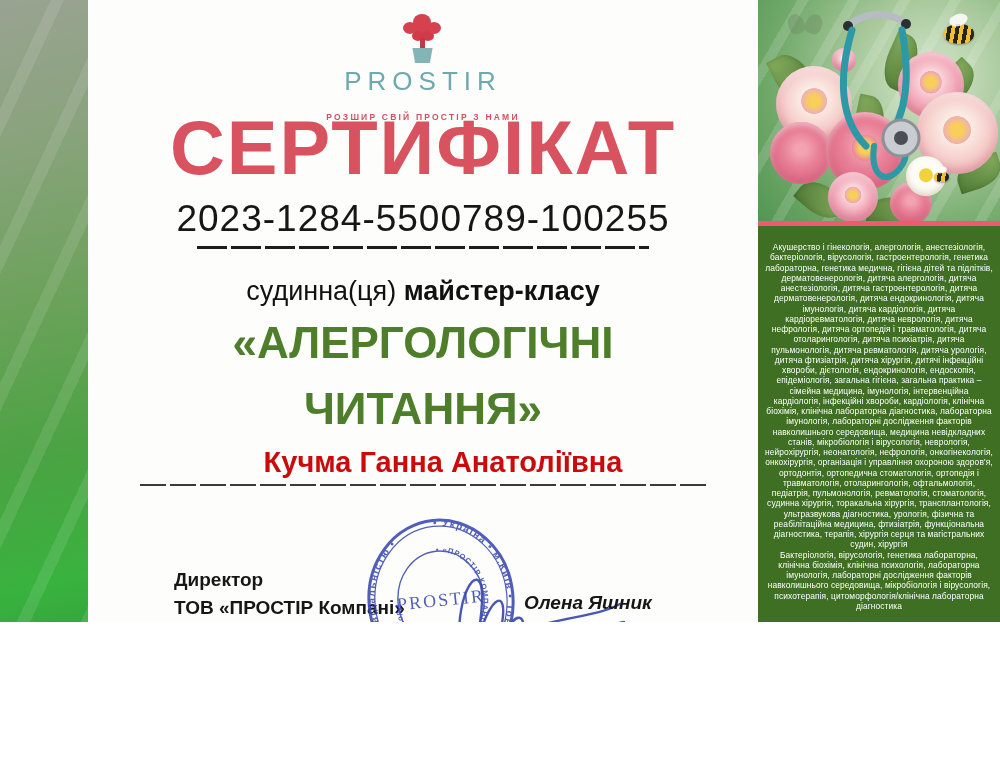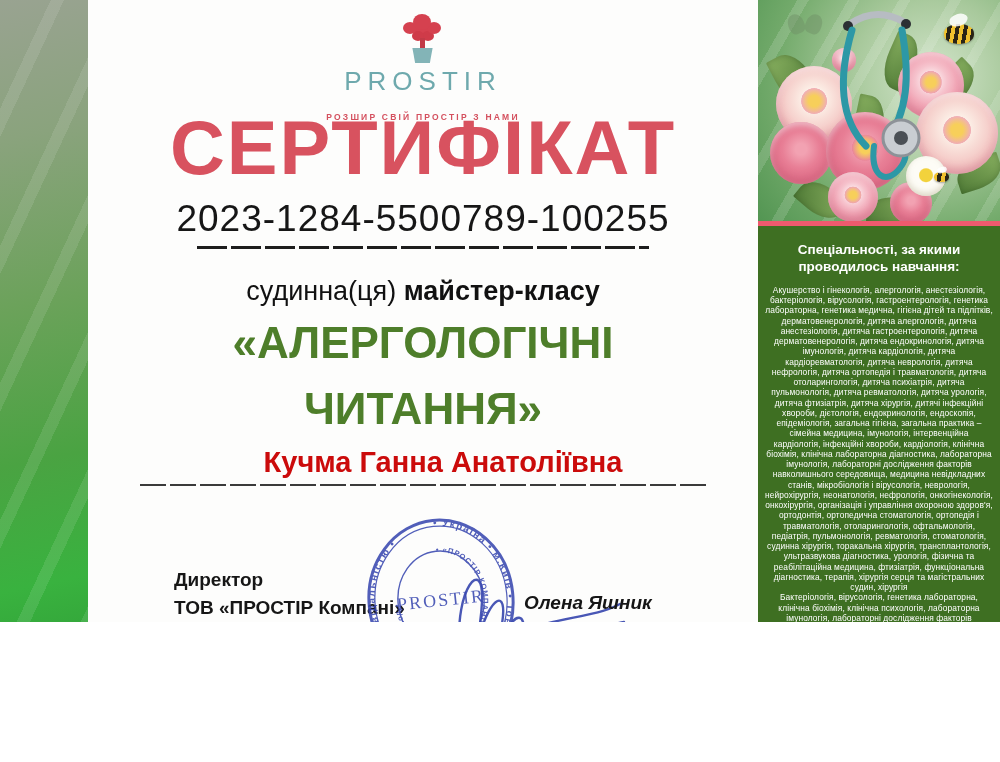--- a/index.html
+++ b/index.html
@@ -222,21 +222,20 @@
       <div class="flower daisy" style="left:148px; top:156px; width:40px; height:40px;"></div>
       <div class="flower" style="left:74px; top:48px; width:24px; height:24px;"></div>
 
       <div class="bee" style="left:186px; top:24px; width:30px; height:20px;"></div>
       <div class="bee" style="left:176px; top:172px; width:15px; height:10px;"></div>
     </div>
 
     <div class="pink-divider"></div>
 
     <div class="side-content">
-      <div class="side-h1">Спеціальності, за якими проводилось навчання:</div>
       <div class="side-p">Акушерство і гінекологія, алергологія, анестезіологія, бактеріологія, вірусологія, гастроентерологія, генетика лабораторна, генетика медична, гігієна дітей та підлітків, дерматовенерологія, дитяча алергологія, дитяча анестезіологія, дитяча гастроентерологія, дитяча дерматовенерологія, дитяча ендокринологія, дитяча імунологія, дитяча кардіологія, дитяча кардіоревматологія, дитяча неврологія, дитяча нефрологія, дитяча ортопедія і травматологія, дитяча отоларингологія, дитяча психіатрія, дитяча пульмонологія, дитяча ревматологія, дитяча урологія, дитяча фтизіатрія, дитяча хірургія, дитячі інфекційні хвороби, дієтологія, ендокринологія, ендоскопія, епідеміологія, загальна гігієна, загальна практика – сімейна медицина, імунологія, інтервенційна кардіологія, інфекційні хвороби, кардіологія, клінічна біохімія, клінічна лабораторна діагностика, лабораторна імунологія, лабораторні дослідження факторів навколишнього середовища, медицина невідкладних станів, мікробіологія і вірусологія, неврологія, нейрохірургія, неонатологія, нефрологія, онкогінекологія, онкохірургія, організація і управління охороною здоров'я, ортодонтія, ортопедична стоматологія, ортопедія і травматологія, отоларингологія, офтальмологія, педіатрія, пульмонологія, ревматологія, стоматологія, судинна хірургія, торакальна хірургія, трансплантологія, ультразвукова діагностика, урологія, фізична та реабілітаційна медицина, фтизіатрія, функціональна діагностика, терапія, хірургія серця та магістральних судин, хірургія</div>
       <div class="side-p">Бактеріологія, вірусологія, генетика лабораторна, клінічна біохімія, клінічна психологія, лабораторна імунологія, лабораторні дослідження факторів навколишнього середовища, мікробіологія і вірусологія, психотерапія, цитоморфологія/клінічна лабораторна діагностика</div>
     </div>
 
     <div class="badge">10 БАЛІВ БПР</div>
   </div>
 
 </div>
 
 </body></html>

